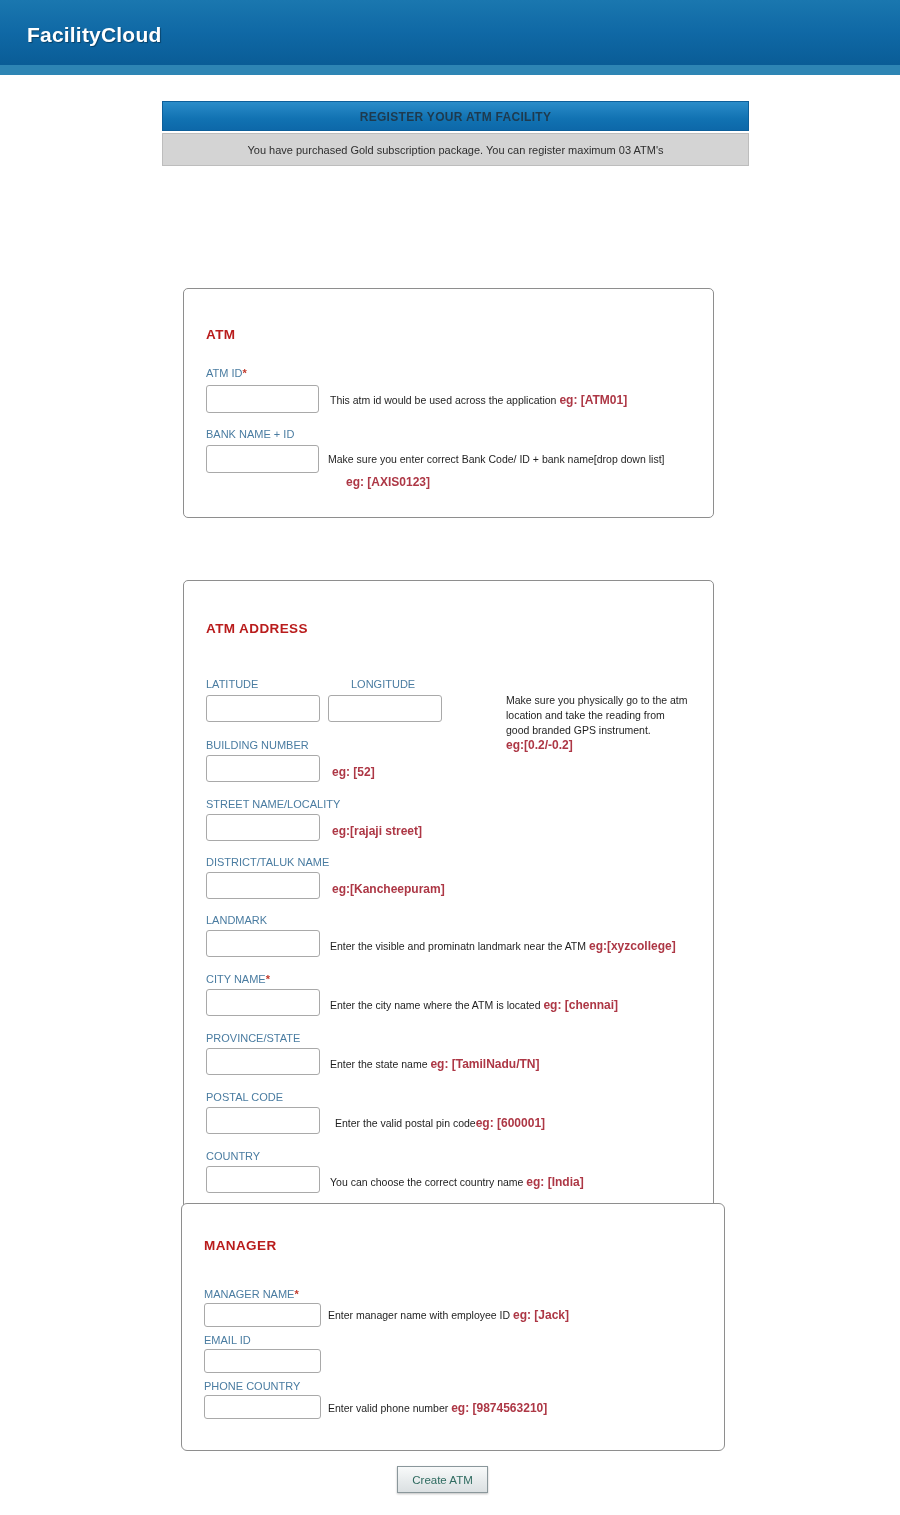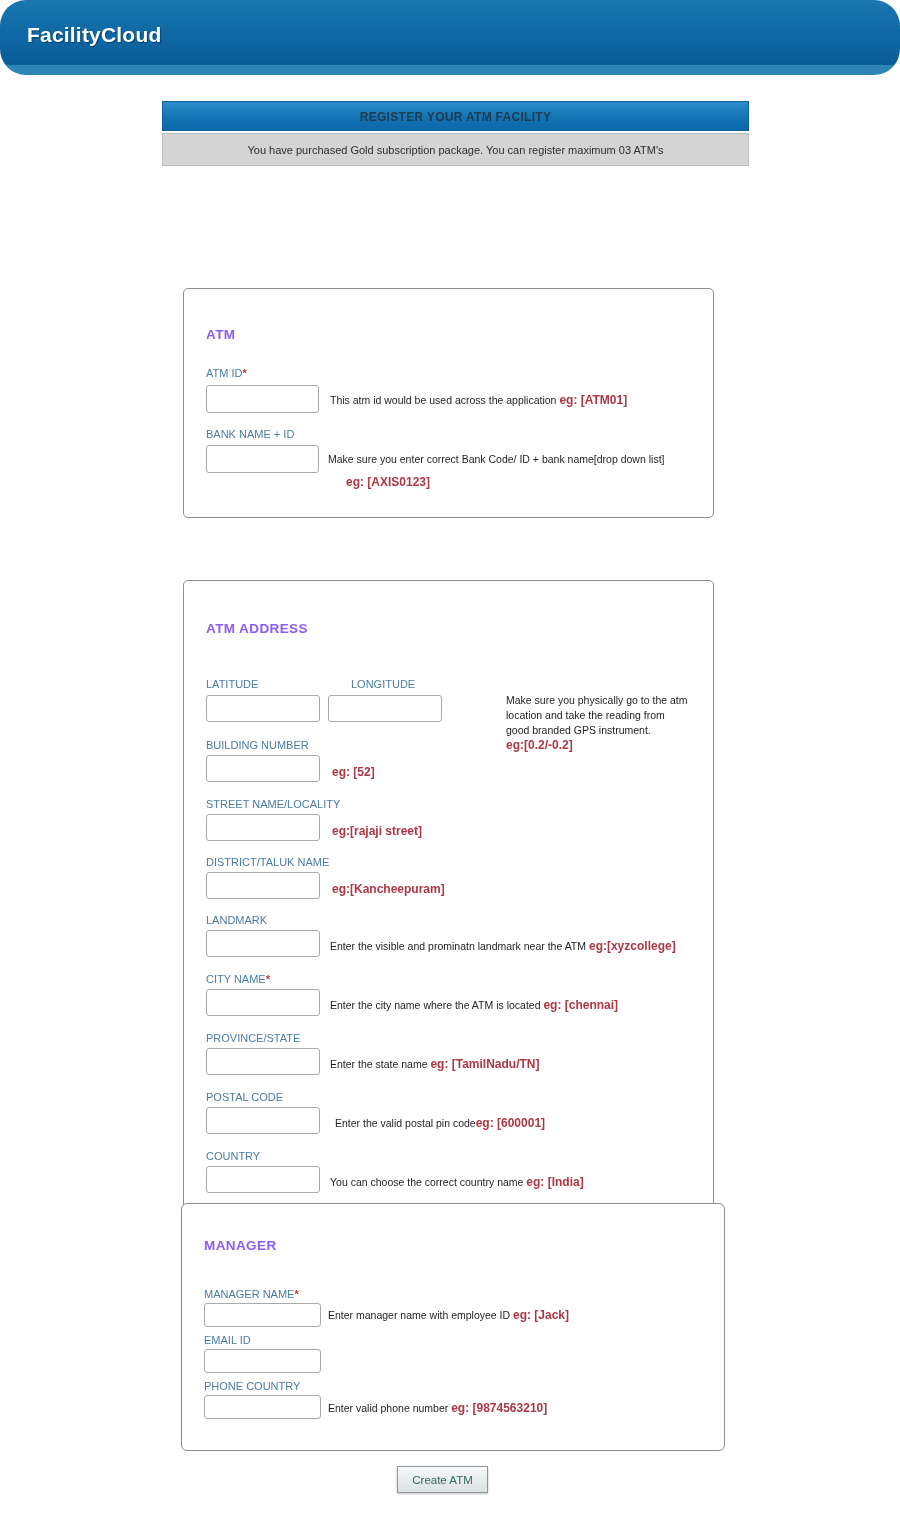--- a/index.html
+++ b/index.html
@@ -1,40 +1,40 @@
 <!DOCTYPE html>
 <html><head>
 <meta charset="utf-8">
 <style>
   html,body{margin:0;padding:0;background:#fff;}
   .page{position:relative;width:900px;height:1515px;background:#ffffff;overflow:hidden;
         font-family:"Liberation Sans",sans-serif;color:#1e1e1e;}
 
   
   .topbar{position:absolute;left:0;top:0;width:900px;height:75px;
-          background:linear-gradient(180deg,#1a77af 0%,#0f68a5 45%,#0a5d97 85%,#0a5d97 86%,#2e85b4 87%,#2e85b4 100%);border-radius:26px;}
+          background:linear-gradient(180deg,#1a77af 0%,#0f68a5 45%,#0a5d97 85%,#0a5d97 86%,#2e85b4 87%,#2e85b4 100%);}
   .brand{position:absolute;left:27px;top:23px;font-size:21px;font-weight:bold;color:#ffffff;
          letter-spacing:.2px;text-shadow:1px 1px 1px rgba(0,0,0,.35);}
 
   
   .banner-title{position:absolute;left:162px;top:101px;width:587px;height:30px;line-height:30px;
                 background:linear-gradient(180deg,#2a8cc9 0%,#1172b2 60%,#0d68a9 100%);
                 border:1px solid #0d5f9a;box-sizing:border-box;
                 text-align:center;font-size:12px;font-weight:bold;color:#1e3a4e;letter-spacing:.3px;}
   .banner-subtitle{position:absolute;left:162px;top:133px;width:587px;height:33px;line-height:33px;
                    background:#d4d4d4;border:1px solid #bdbdbd;box-sizing:border-box;
                    text-align:center;font-size:11px;color:#2e2e2e;}
 
   
   .box{position:absolute;background:#ffffff;border:1px solid #8e8e8e;border-radius:5px;}
   .box-atm{left:183px;top:288px;width:529px;height:228px;}
   .box-address{left:183px;top:536px;width:529px;height:656px;margin-top:44px;}
   .box-manager{left:181px;top:1203px;width:542px;height:246px;border-radius:6px;}
 
-  .heading{position:absolute;margin:0;font-size:13.5px;font-weight:bold;color:#8b5cf6;letter-spacing:.4px;}
+  .heading{position:absolute;margin:0;font-size:13.5px;font-weight:bold;color:#b91c1c;letter-spacing:.4px;}
   .label{position:absolute;font-size:11px;color:#4a7ca1;white-space:nowrap;}
   .req{color:#c0392b;font-weight:bold;}
   .txt{position:absolute;width:113px;height:28px;border:1px solid #a9a9a9;border-radius:3px;
        background:#fff;box-sizing:border-box;font-size:12px;padding:2px 5px;font-family:"Liberation Sans",sans-serif;}
   .txt.sm{width:117px;height:24px;}
   .hint{position:absolute;font-size:10.5px;color:#1e1e1e;white-space:nowrap;}
   .ex{font-family:Liberation Sans, sans-serif;font-weight:bold;
       color:#ad3745;font-size:12px;letter-spacing:0;}
   .ex-line{position:absolute;white-space:nowrap;}
   .gps-note{position:absolute;left:322px;top:112px;width:205px;font-size:10.5px;line-height:15px;color:#1e1e1e;}

